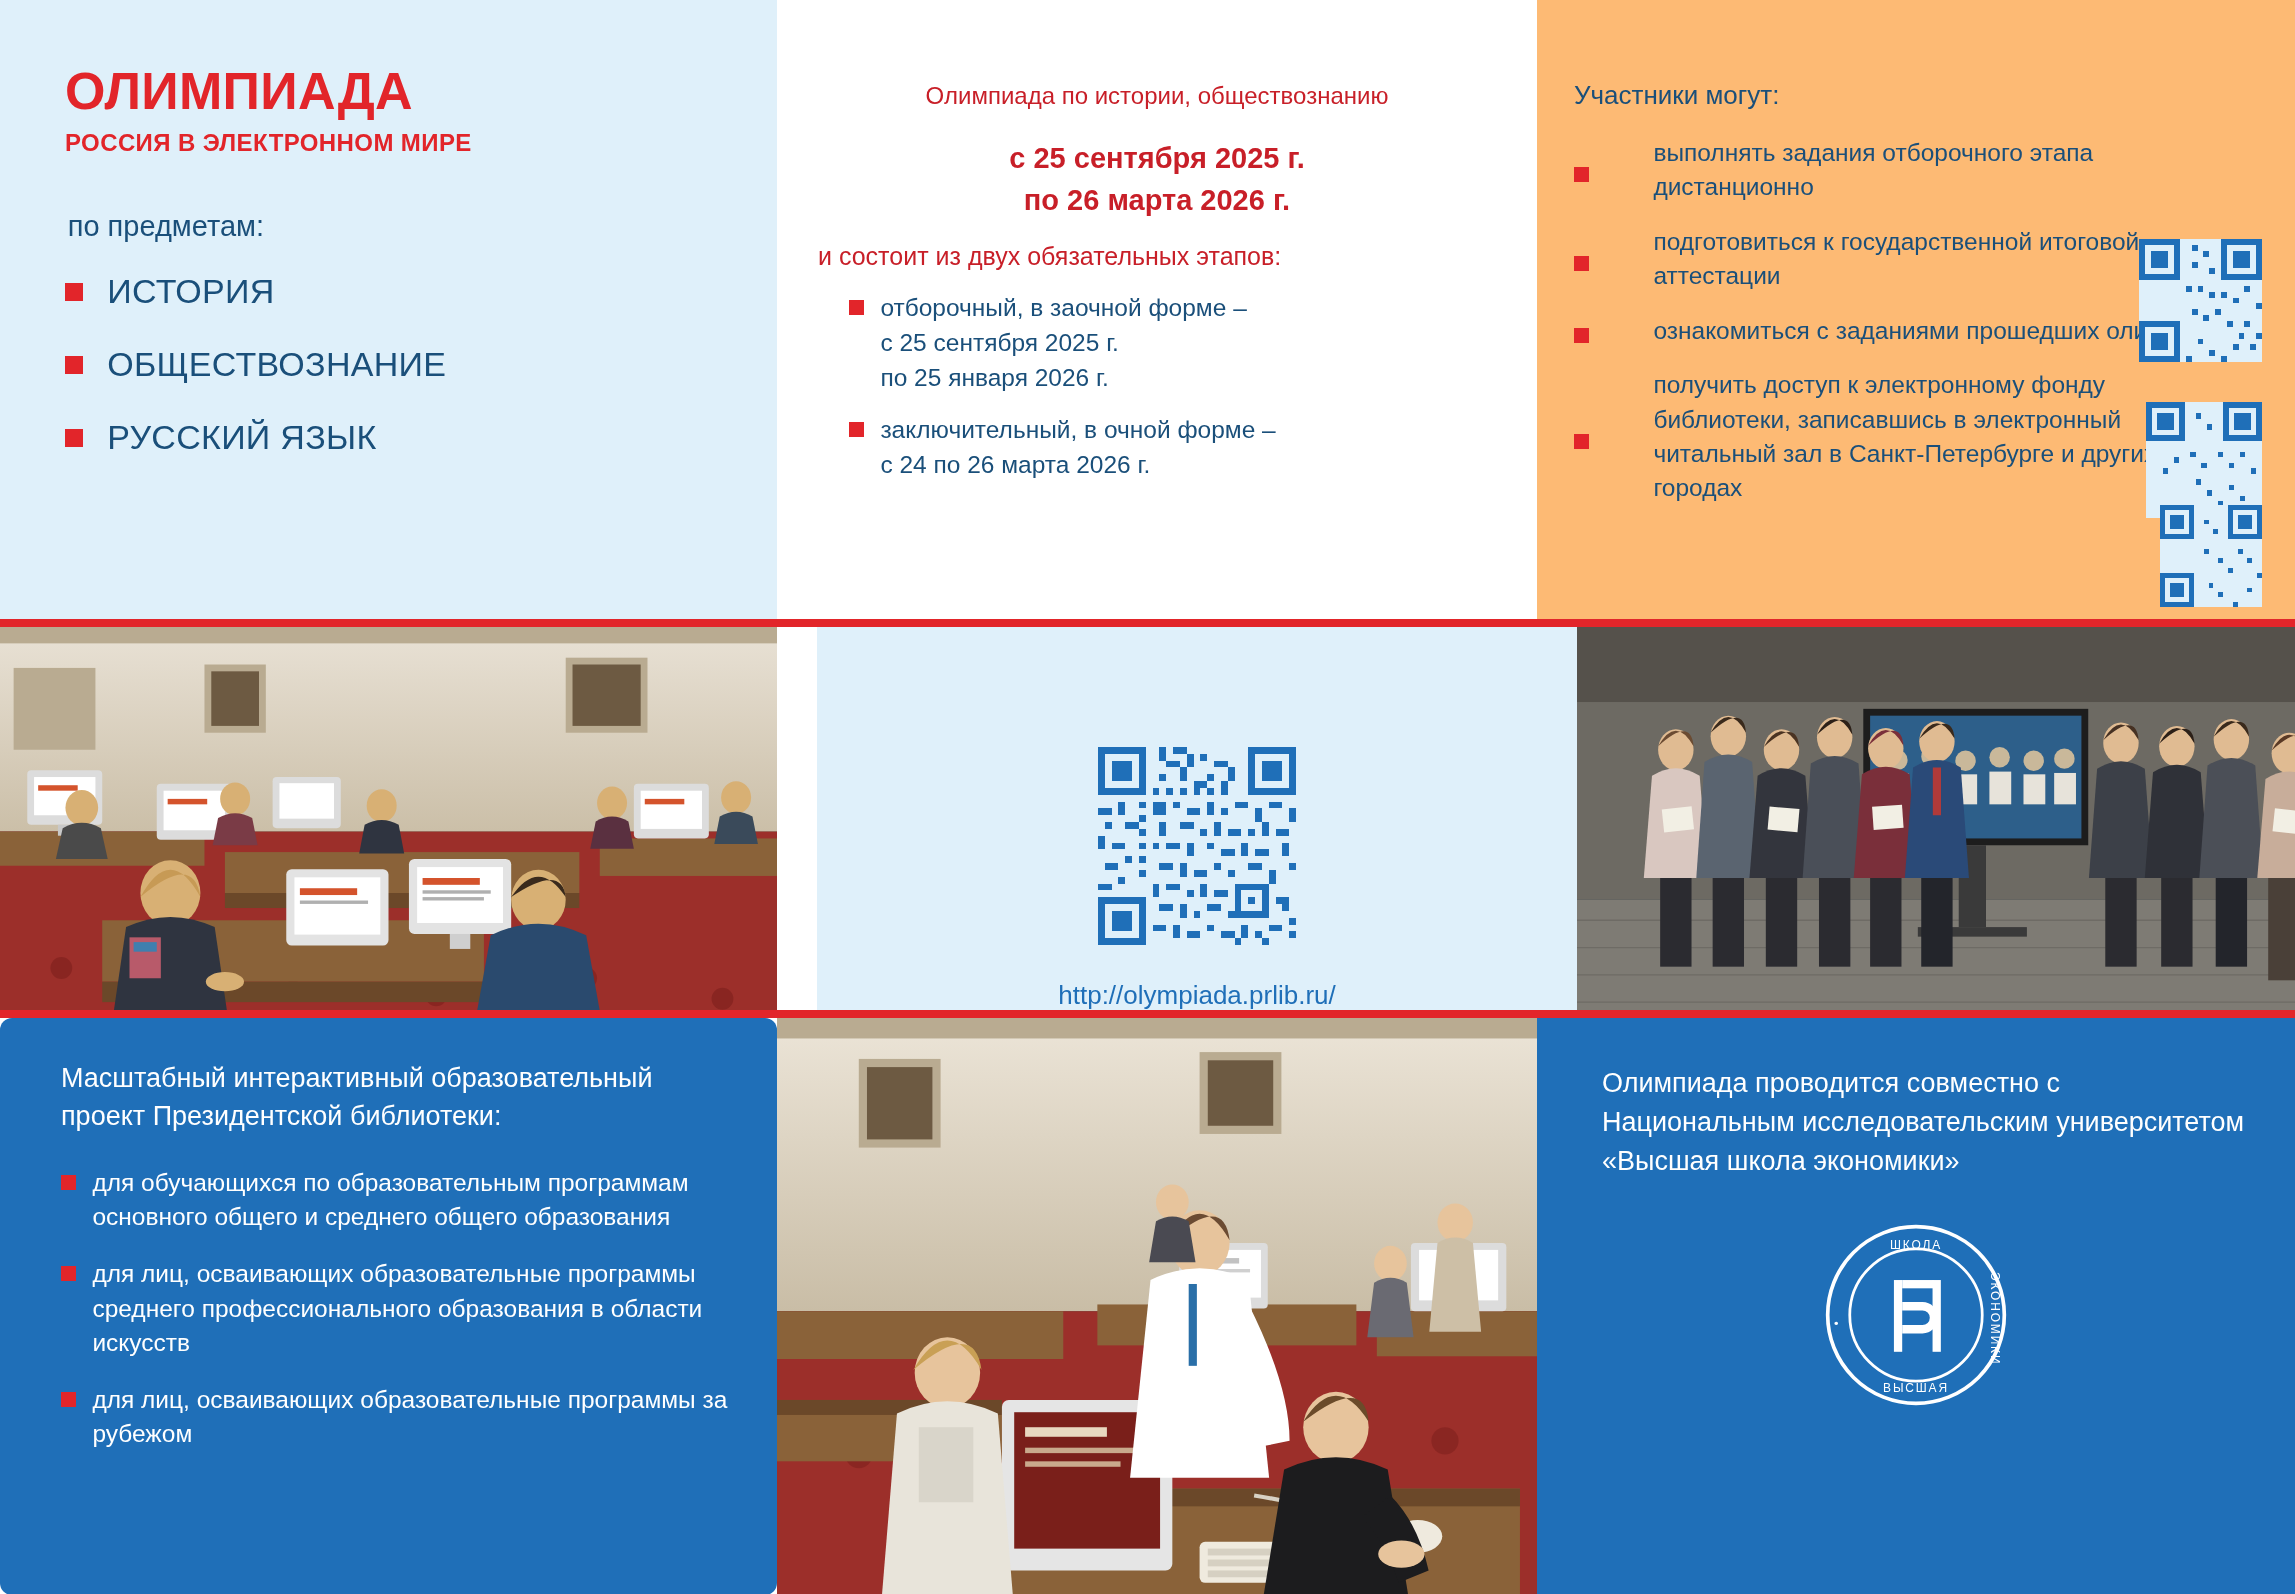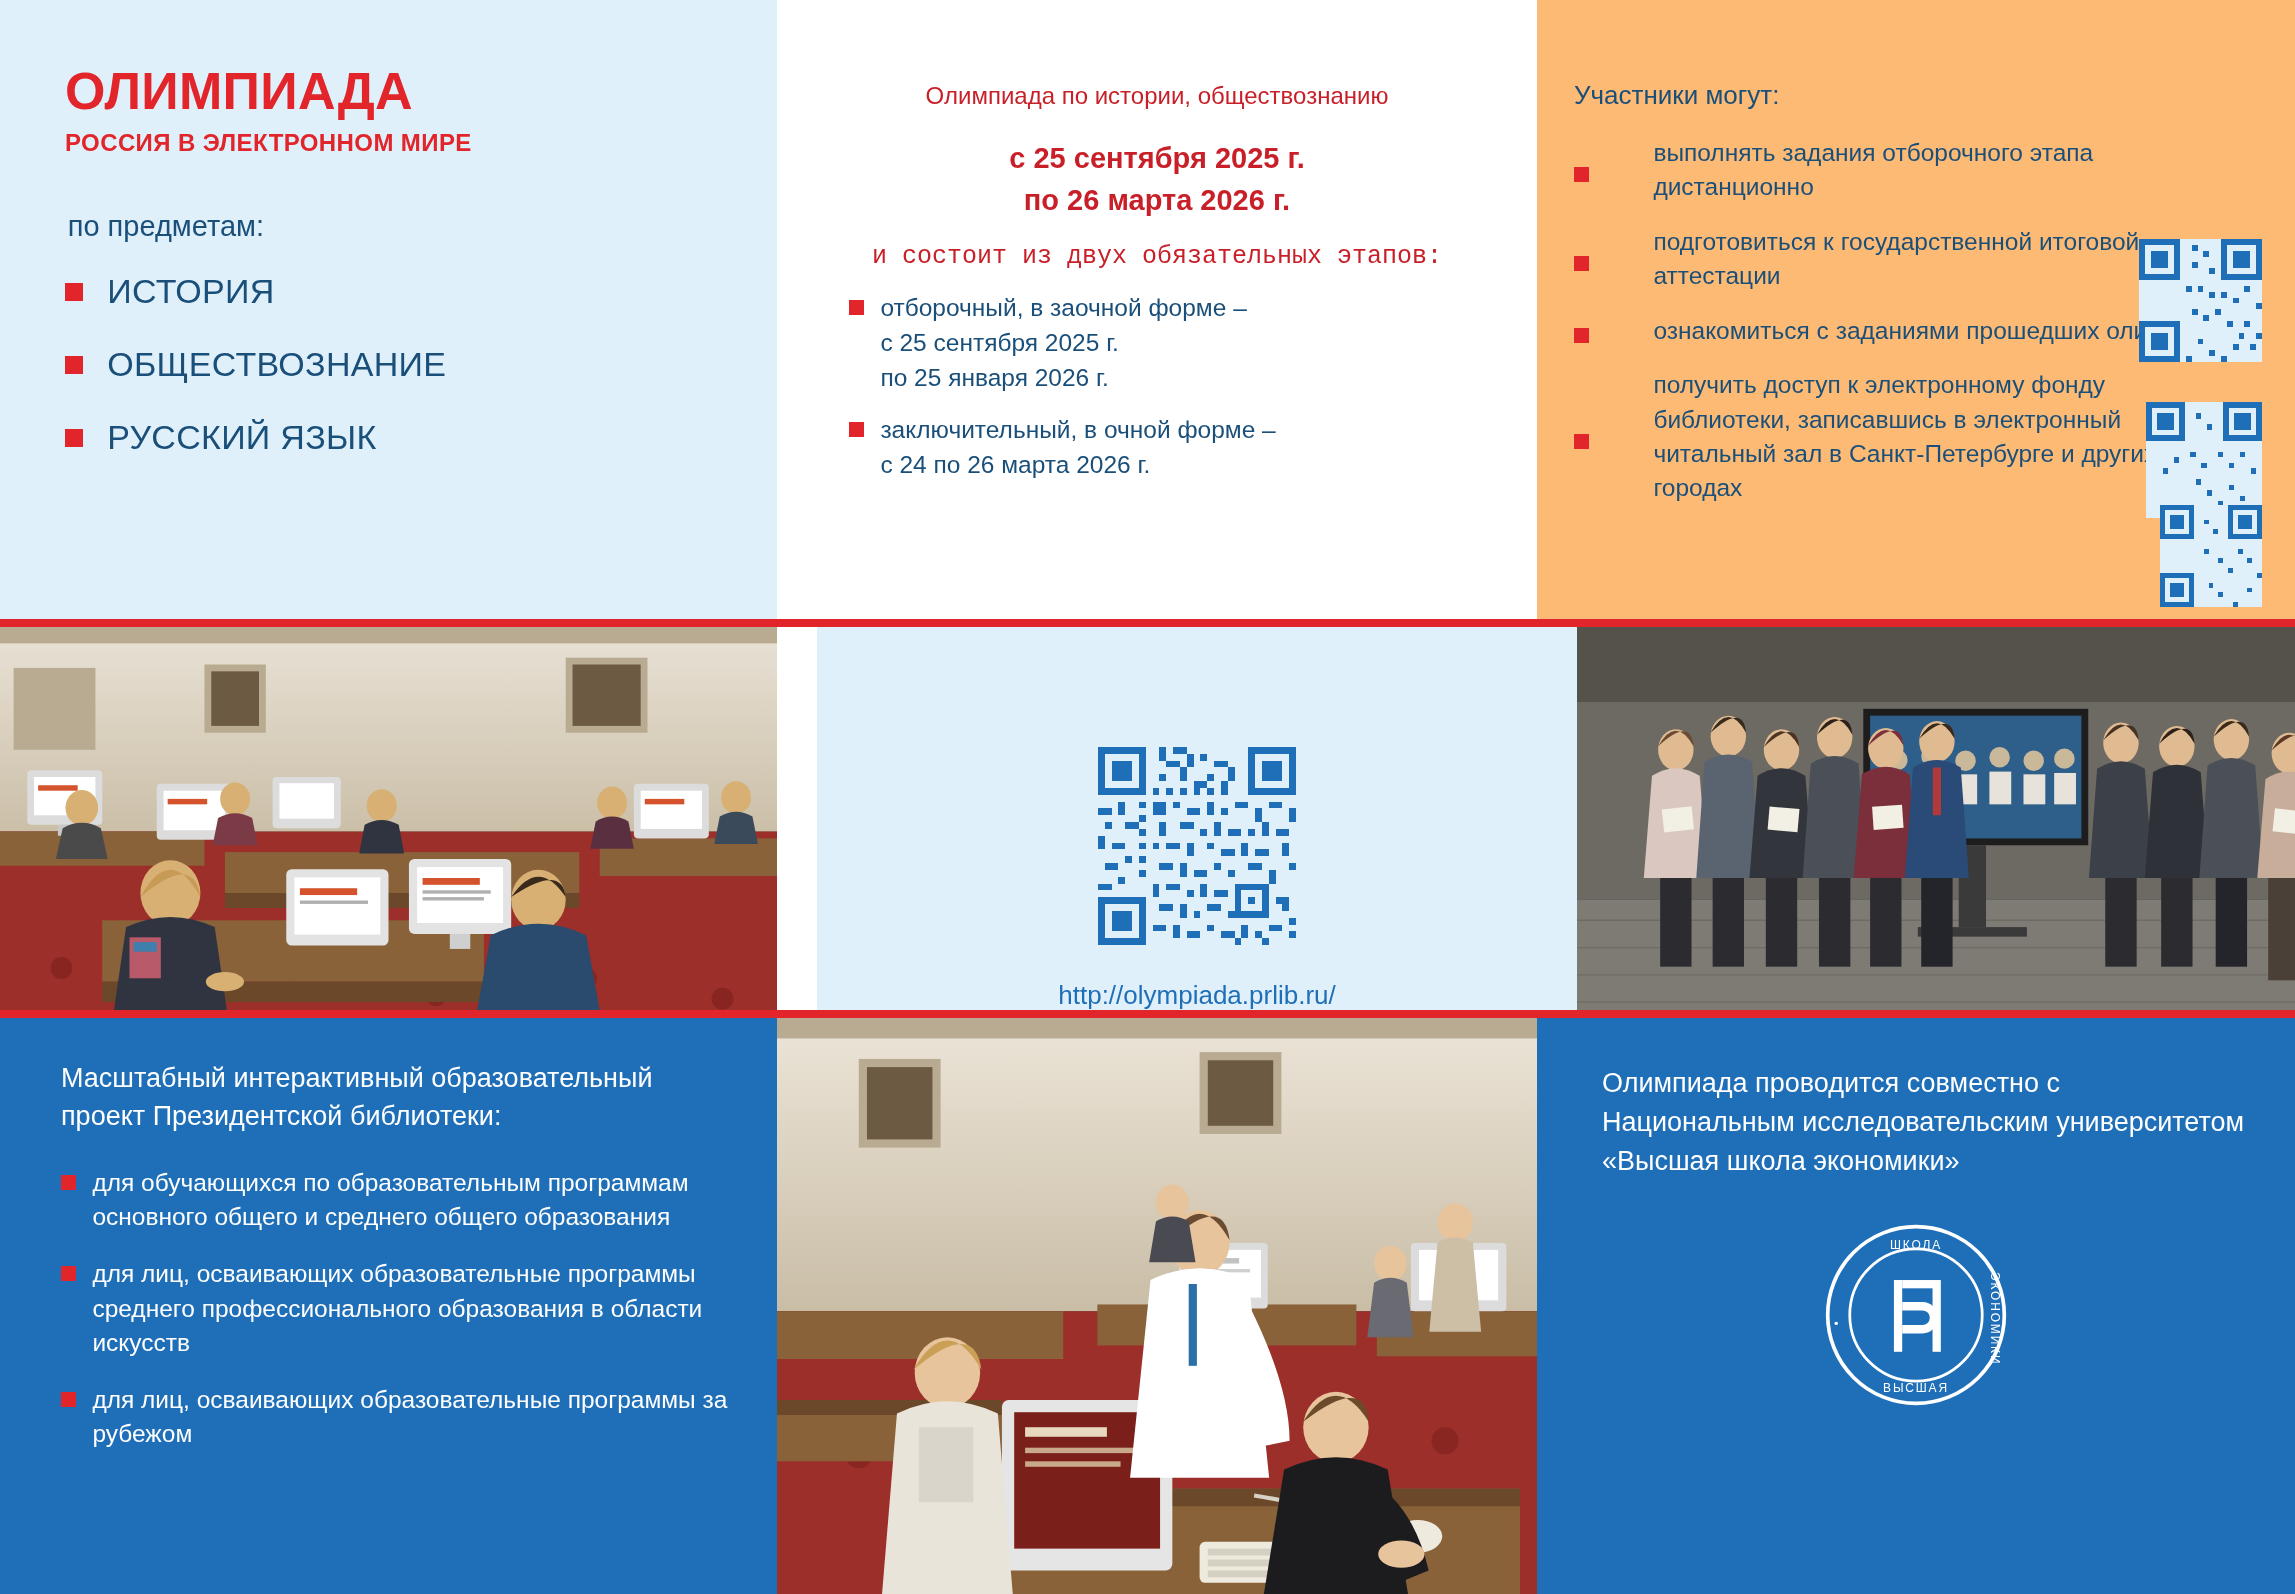--- a/index.html
+++ b/index.html
@@ -117,23 +117,22 @@
     color: #c81f28;
     font-size: 29px;
     font-weight: bold;
     text-align: center;
     line-height: 1.45;
     margin: 23px 0 20.5px 0;
   }
   .mid-stages-intro {
     color: #c81f28;
     font-size: 25px;
-    text-align: center;
+    text-align: left;
     margin: 0 0 20.5px 0;
-    font-family: Liberation Mono, monospace;
   }
   .stage-list {
     list-style: none;
     margin: 12px;
     padding: 0 0 0 19px;
   }
   .stage-list li {
     display: flex;
     align-items: flex-start;
     margin-bottom: 17.7px;
@@ -241,20 +240,21 @@
     width: 2295px;
     height: 577px;
     display: flex;
   }
   .bl {
     width: 777px;
     height: 577px;
     background: #1f6fb8;
     box-sizing: border-box;
     padding: 41px 41px 0 61px;
+    border-radius: 12px;
   }
   .bl-head {
     color: #ffffff;
     font-size: 27px;
     line-height: 1.42;
     margin: 0 0 30px 0;
   }
   .bl-list { list-style: none; margin: 0; padding: 0; }
   .bl-list li {
     display: flex;

